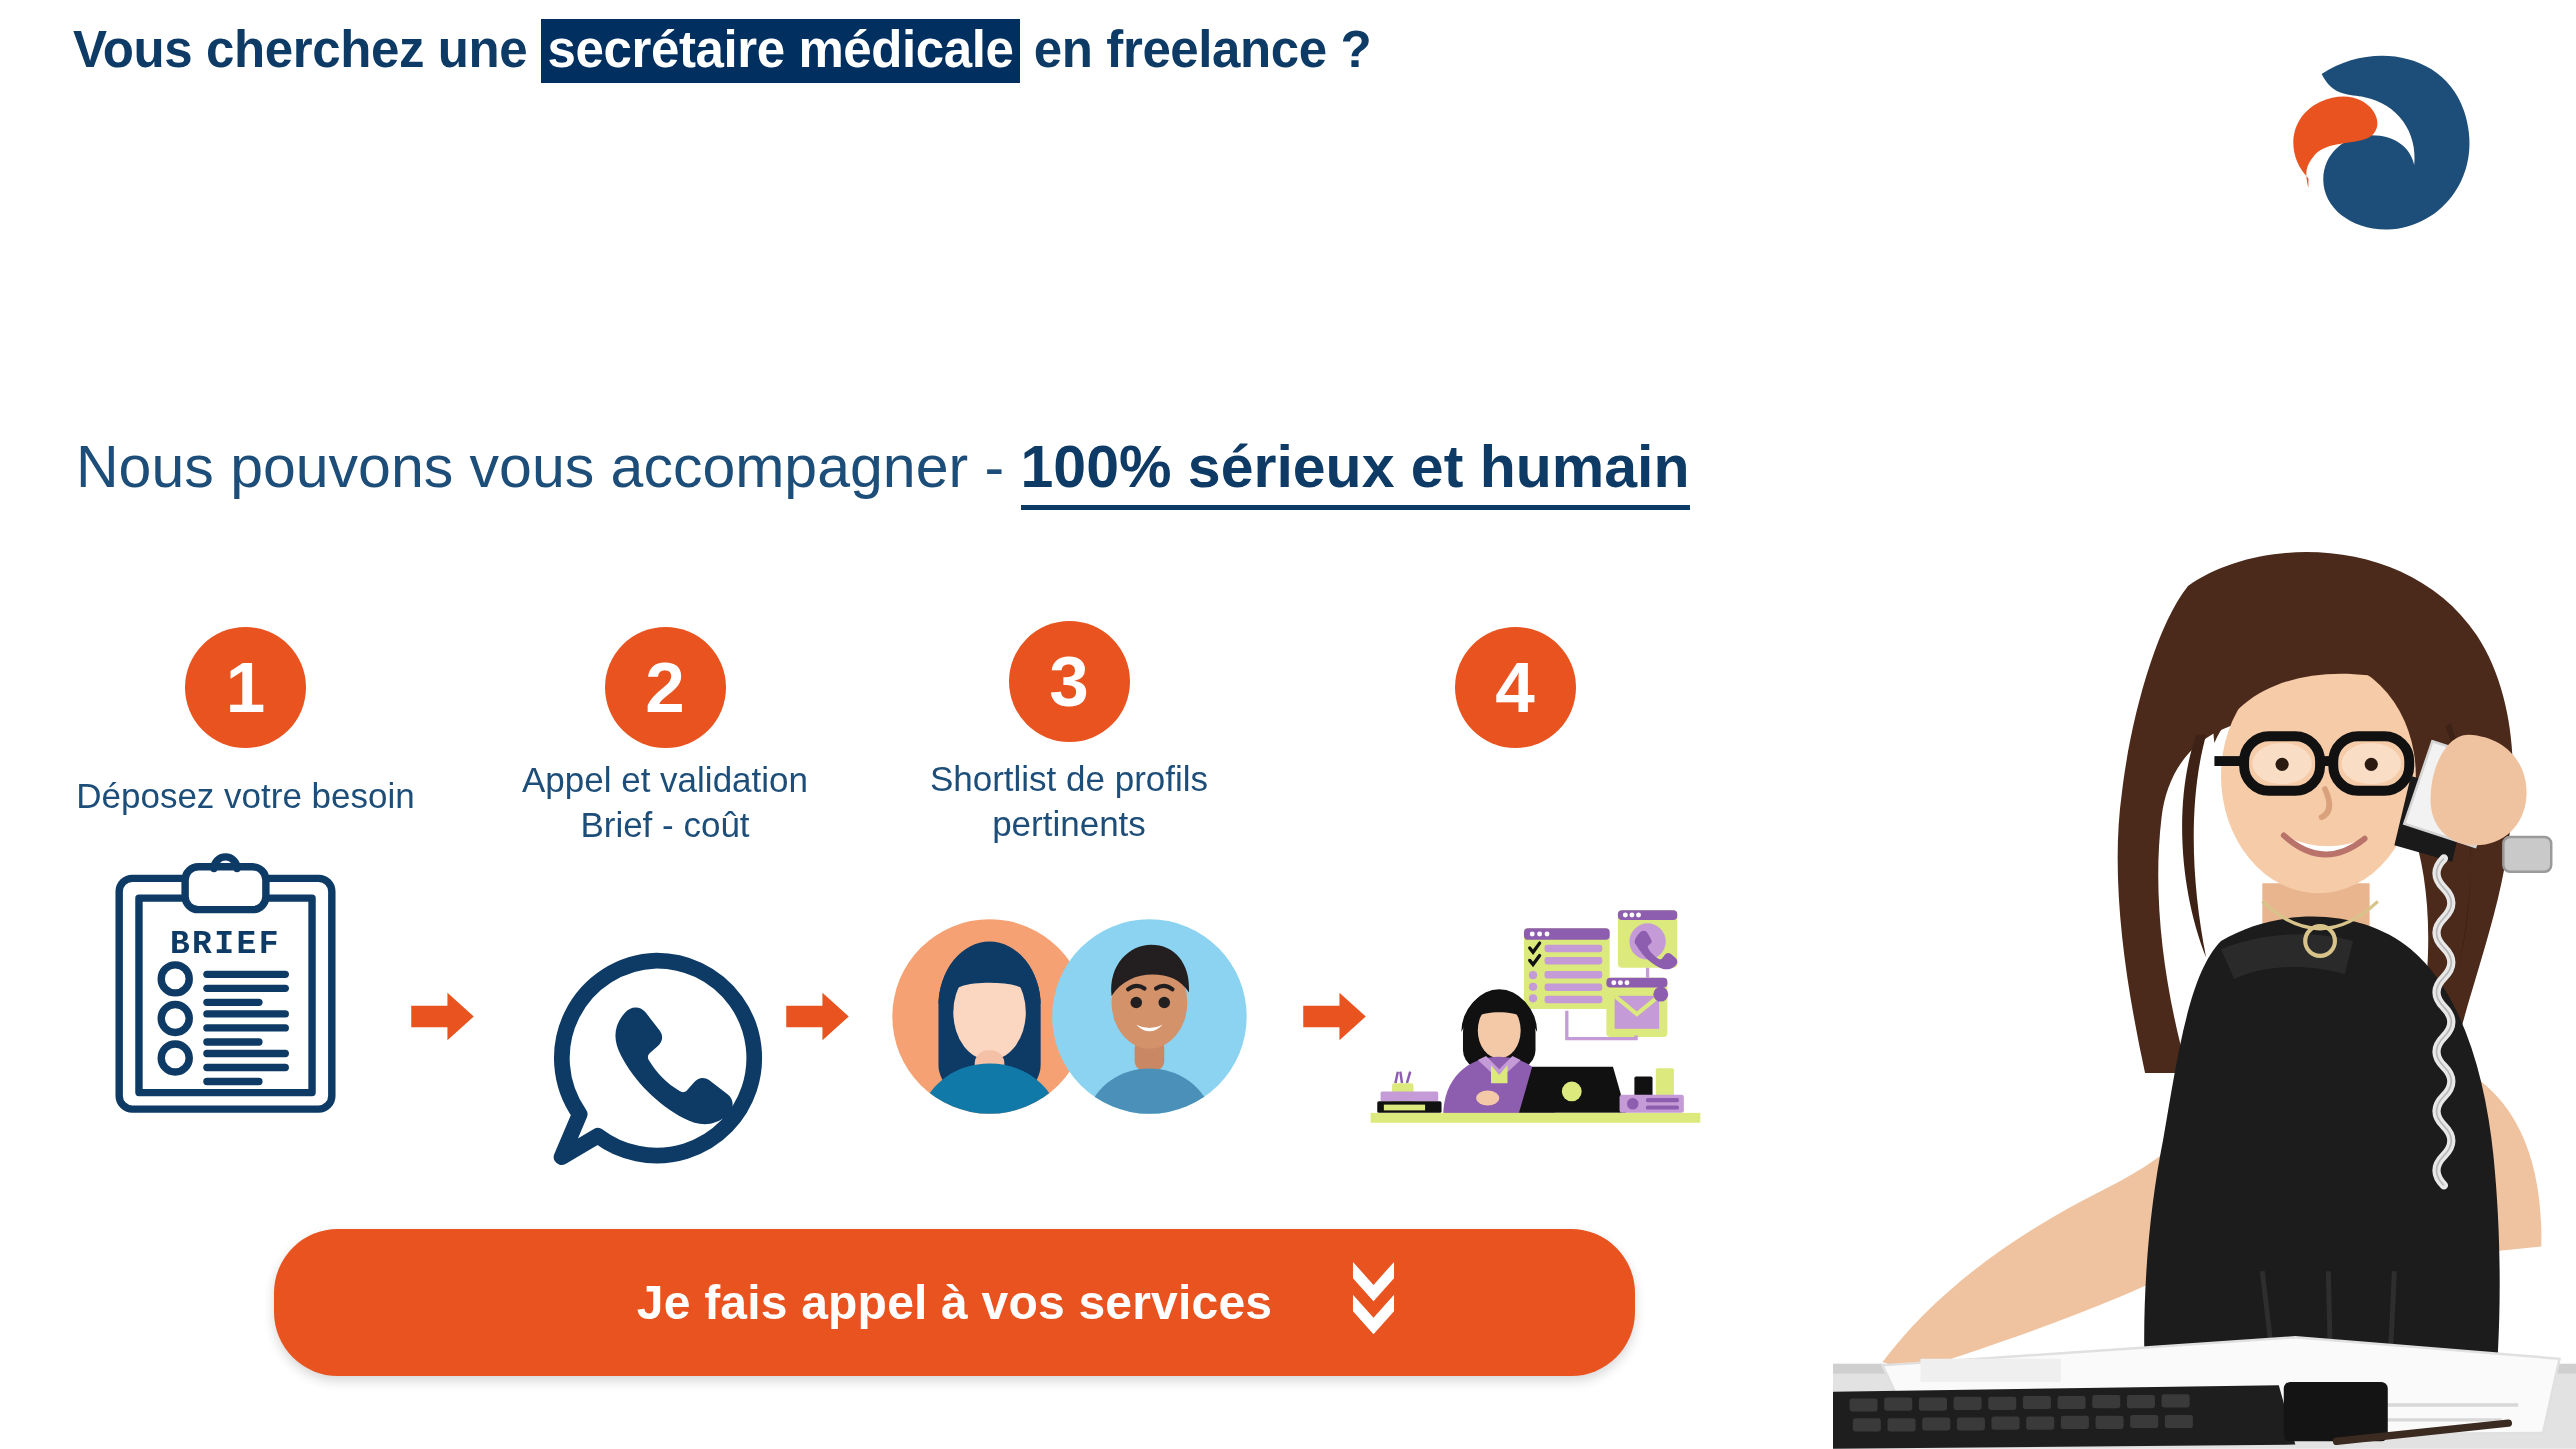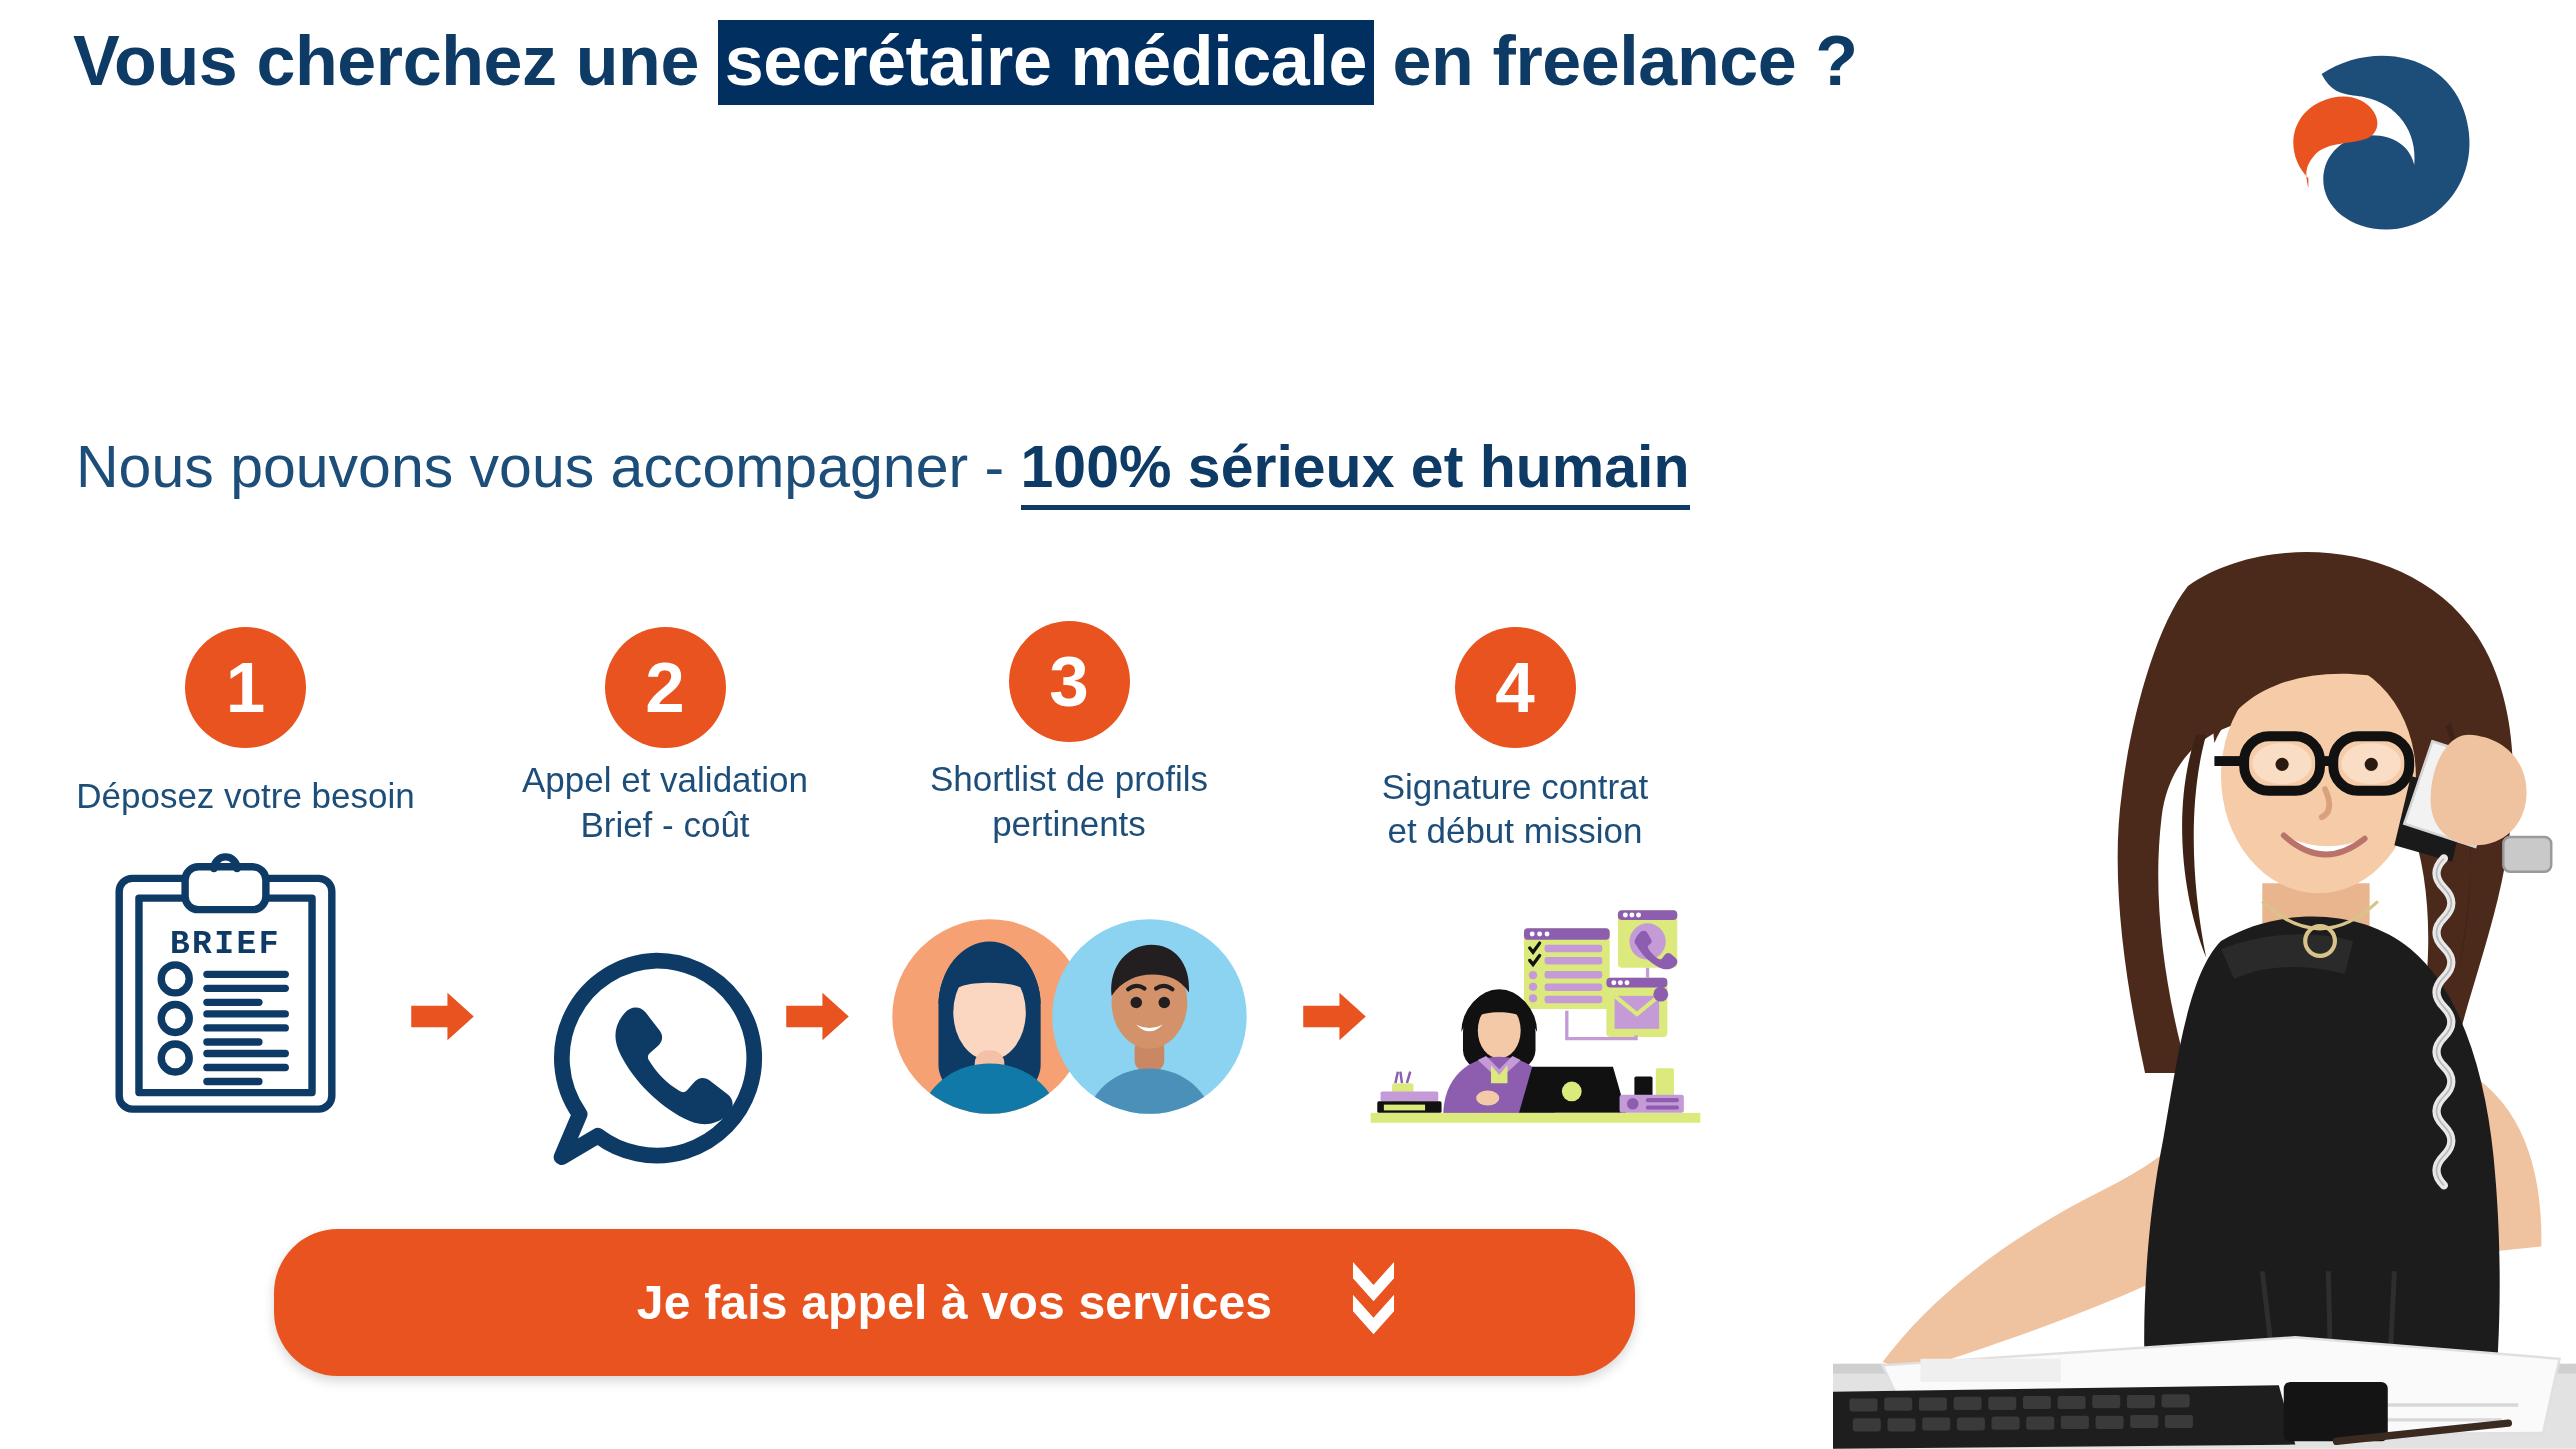--- a/index.html
+++ b/index.html
@@ -10,21 +10,21 @@
     position: relative;
     overflow: hidden;
   }
   .stage { position: relative; width: 2576px; height: 1449px; background: #fff; }
 
   
   .headline {
     position: absolute;
     left: 73px; top: 20px;
     width: 2114px;
-    font-size: 70px;
+    font-size: 51px;
     font-weight: 700;
     line-height: 1.18;
     color: #0d3b66;
     letter-spacing: -0.4px;
   }
   .hl-hi {
     background: #002f60;
     color: #ffffff;
     padding: 1.7px 6.6px 5px 6.6px;
     display: inline;
@@ -178,22 +178,20 @@
     </div>
 
     <div class="step" id="step-3">
       <div class="badge">3</div>
       <div class="step-label">Shortlist de profils
 pertinents</div>
     </div>
 
     <div class="step" id="step-4">
       <div class="badge">4</div>
-      <div class="step-label">Signature contrat
-et début mission</div>
     </div>
 
     <div class="arrow" id="arrow-1">
       <svg viewBox="0 0 76 62" width="63" height="51">
           <path d="M0 18 H44 V2 L76 31 L44 60 V44 H0 Z" fill="#E8531F"></path>
         </svg>
     </div>
     <div class="arrow" id="arrow-2">
       <svg viewBox="0 0 76 62" width="63" height="51">
           <path d="M0 18 H44 V2 L76 31 L44 60 V44 H0 Z" fill="#E8531F"></path>

